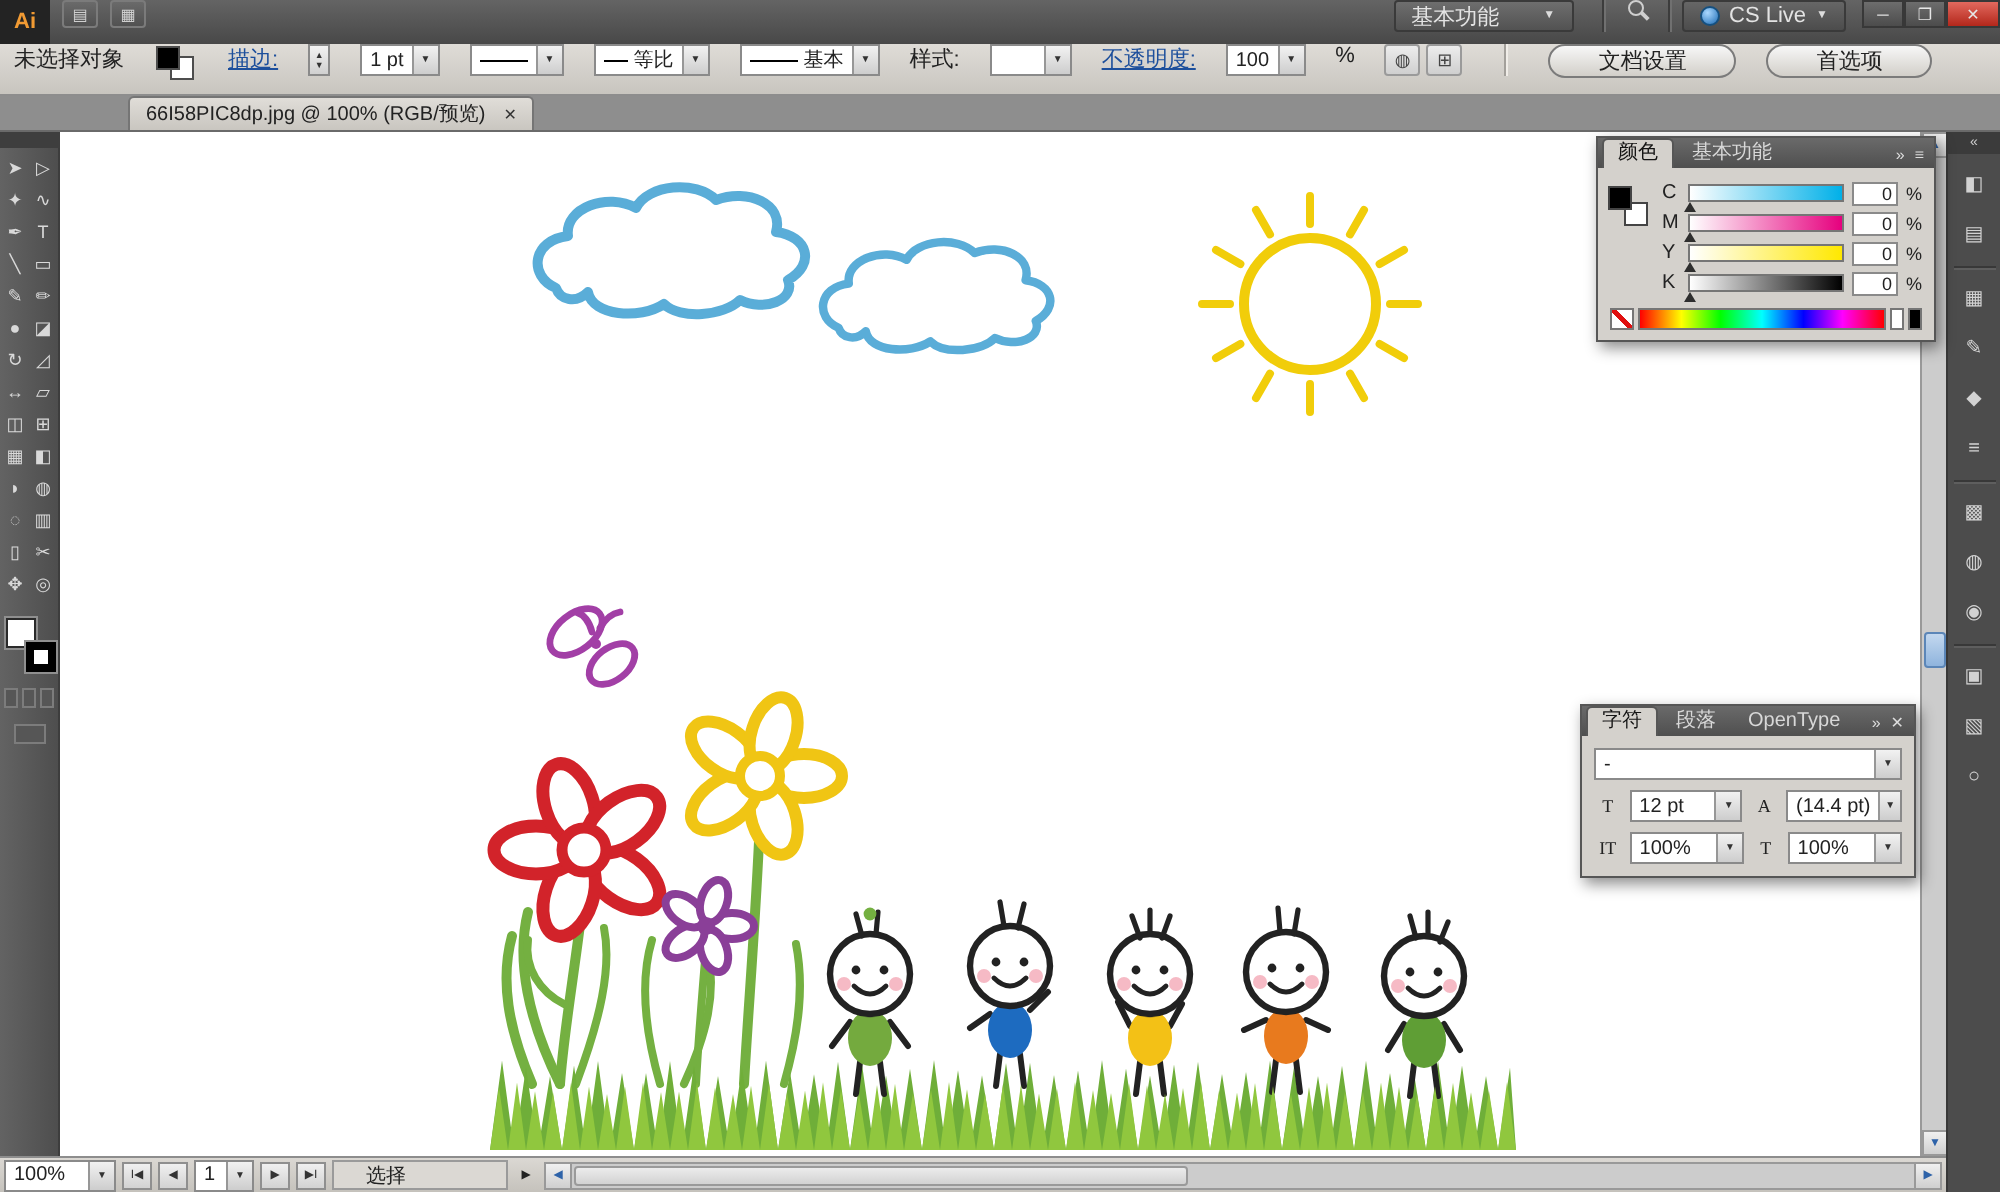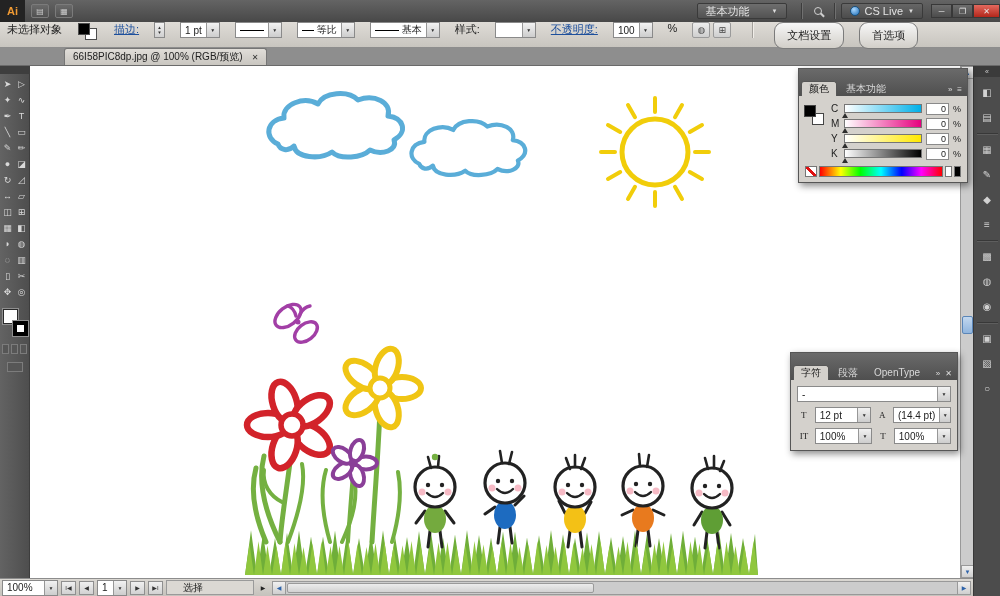--- a/index.html
+++ b/index.html
@@ -1,21 +1,21 @@
 <!DOCTYPE html>
 <html><head>
 <meta charset="utf-8">
 <style>
 *{margin:0;padding:0;box-sizing:border-box;}
 html,body{width:1000px;height:596px;overflow:hidden;}
 body{font-family:"Liberation Sans","DejaVu Sans",sans-serif;font-size:11px;color:#222;}
 .app{position:relative;width:1000px;height:596px;background:#bdbdbd;overflow:hidden;}
 
 
-.menubar{position:absolute;left:0;top:0;width:1000px;height:22px;background:linear-gradient(#646464,#484848);display:flex;align-items:center;color:#e3e3e3;z-index:10;}
+.menubar{position:absolute;left:0;top:0;width:1000px;height:22px;background:linear-gradient(#646464,#484848);display:flex;align-items:flex-start;color:#e3e3e3;z-index:10;}
 .ai-logo{width:25px;height:22px;background:#232323;color:#f09a33;font-weight:bold;font-size:11px;display:flex;align-items:center;justify-content:center;}
 .menus{display:flex;align-items:center;height:100%;}
 .menu-item{padding:0 5px;line-height:22px;cursor:default;white-space:nowrap;}
 .mb-icon{width:18px;height:14px;border:1px solid #7b7b7b;background:linear-gradient(#6a6a6a,#515151);color:#cfcfcf;font-size:8px;display:flex;align-items:center;justify-content:center;margin-left:6px;border-radius:2px;}
 .mb-spacer{flex:1;}
 .workspace-btn{display:flex;align-items:center;gap:22px;border:1px solid #3a3a3a;background:linear-gradient(#6e6e6e,#525252);padding:0 8px;border-radius:2px;height:16px;margin-right:8px;}
 .caret{font-size:6px;color:#ddd;}
 .vsep{width:1px;height:16px;background:#3c3c3c;box-shadow:1px 0 0 #707070;margin:0 6px;}
 .mag{width:8px;height:8px;border:1.6px solid #cfcfcf;border-radius:50%;position:relative;margin:0 6px;}
 .mag::after{content:'';position:absolute;width:5px;height:1.6px;background:#cfcfcf;transform:rotate(45deg);right:-4px;bottom:-2px;}
@@ -32,21 +32,21 @@
 .dd{display:inline-flex;align-items:center;background:#fff;border:1px solid #8a8a8a;height:16px;}
 .dd .val{padding:0 4px;white-space:nowrap;font-size:10px;display:flex;align-items:center;gap:3px;}
 .dd .arr{width:13px;align-self:stretch;background:linear-gradient(#f2f2f2,#cdcdcd);border-left:1px solid #979797;display:flex;align-items:center;justify-content:center;font-size:5px;color:#333;}
 .stepper{display:inline-flex;flex-direction:column;width:11px;height:16px;border:1px solid #8a8a8a;background:linear-gradient(#f2f2f2,#d0d0d0);font-size:4.5px;color:#333;align-items:center;justify-content:center;line-height:1.2;}
 .hline{display:inline-block;width:24px;height:1px;background:#000;}
 .cb-swatches{position:relative;width:22px;height:19px;}
 .cb-sw{position:absolute;width:12px;height:12px;border:1px solid #4d4d4d;}
 .cb-sw.back{left:8px;top:6px;background:#fff;}
 .cb-sw.front{left:1px;top:1px;background:#000;}
 .icon-btn{width:18px;height:16px;border:1px solid #9a9a9a;background:linear-gradient(#ededed,#cfcfcf);color:#444;font-size:9px;display:flex;align-items:center;justify-content:center;border-radius:2px;}
-.cbtn{height:27px;padding:0 12px;border:1px solid #7b7b7b;border-radius:9px;background:linear-gradient(#f7f7f7,#d2cfc9);display:flex;align-items:center;white-space:nowrap;}
+.cbtn{height:17px;padding:0 24px;border:1px solid #7b7b7b;border-radius:9px;background:linear-gradient(#f7f7f7,#d2cfc9);display:flex;align-items:center;white-space:nowrap;}
 
 
 .tabbar{position:absolute;left:0;top:48px;width:1000px;height:18px;background:#8e8e8e;border-bottom:1px solid #6a6a6a;display:flex;align-items:flex-end;z-index:8;}
 .doc-tab{margin-left:64px;height:17px;background:linear-gradient(#e0ddd8,#c9c6c0);border:1px solid #757575;border-bottom:none;border-radius:3px 3px 0 0;display:flex;align-items:center;gap:9px;padding:0 8px;font-size:10px;}
 .tab-close{font-size:8px;color:#333;}
 
 
 .toolbar{position:absolute;left:0;top:66px;width:30px;height:512px;background:linear-gradient(90deg,#636363,#4e4e4e);border-right:1px solid #3d3d3d;display:flex;flex-direction:column;align-items:center;z-index:2;}
 .tb-head{width:30px;height:8px;background:#3e3e3e;}
 .tools-grid{display:grid;grid-template-columns:14px 14px;margin-top:2px;}
@@ -80,21 +80,21 @@
 .nbtn{width:15px;height:14px;border:1px solid #8f8f8f;background:linear-gradient(#f0f0f0,#d2d2d2);display:flex;align-items:center;justify-content:center;font-size:6px;color:#333;}
 .status-field{width:88px;height:15px;border:1px solid #9a9a9a;background:#dbd8d3;display:flex;align-items:center;padding-left:16px;}
 .flyout-btn{width:12px;height:15px;display:flex;align-items:center;justify-content:center;font-size:6px;color:#222;}
 .hscroll{position:relative;flex:1;height:14px;border:1px solid #999;background:#cccccc;display:flex;align-items:stretch;}
 .hs-btn{width:13px;background:linear-gradient(#f0f0f0,#cfcfcf);border-right:1px solid #999;color:#2e63a9;font-size:6px;display:flex;align-items:center;justify-content:center;}
 .hs-btn.right{border-right:none;border-left:1px solid #999;margin-left:auto;}
 .hs-thumb{position:absolute;left:14px;top:1px;bottom:1px;width:44%;background:linear-gradient(#ececec,#d2d2d2);border:1px solid #9a9a9a;border-radius:2px;}
 
 
 .panel{position:absolute;background:#d4d1cc;border:1px solid #565656;box-shadow:2px 3px 7px rgba(0,0,0,.45);z-index:6;}
-.phead{height:27px;background:linear-gradient(#6a6a6a,#4f4f4f);display:flex;align-items:flex-end;color:#d8d8d8;font-size:10px;}
+.phead{height:15px;background:linear-gradient(#6a6a6a,#4f4f4f);display:flex;align-items:flex-end;color:#d8d8d8;font-size:10px;}
 .ptab{padding:1px 7px;margin-left:2px;border-radius:3px 3px 0 0;line-height:12px;white-space:nowrap;}
 .ptab.active{background:#d4d1cc;color:#141414;border:1px solid #565656;border-bottom:none;}
 .phead-icons{margin-left:auto;display:flex;gap:5px;align-items:center;padding:0 5px 2px 0;font-size:8px;color:#ddd;}
 
 .color-panel{left:798px;top:68px;width:170px;}
 .color-body{position:relative;padding:6px 6px 5px 6px;}
 .mini-swatches{position:absolute;left:5px;top:9px;width:22px;height:22px;}
 .msw{position:absolute;width:12px;height:12px;border:1px solid #444;}
 .msw.back{left:8px;top:8px;background:#fff;}
 .msw.front{left:0;top:0;background:#000;}

